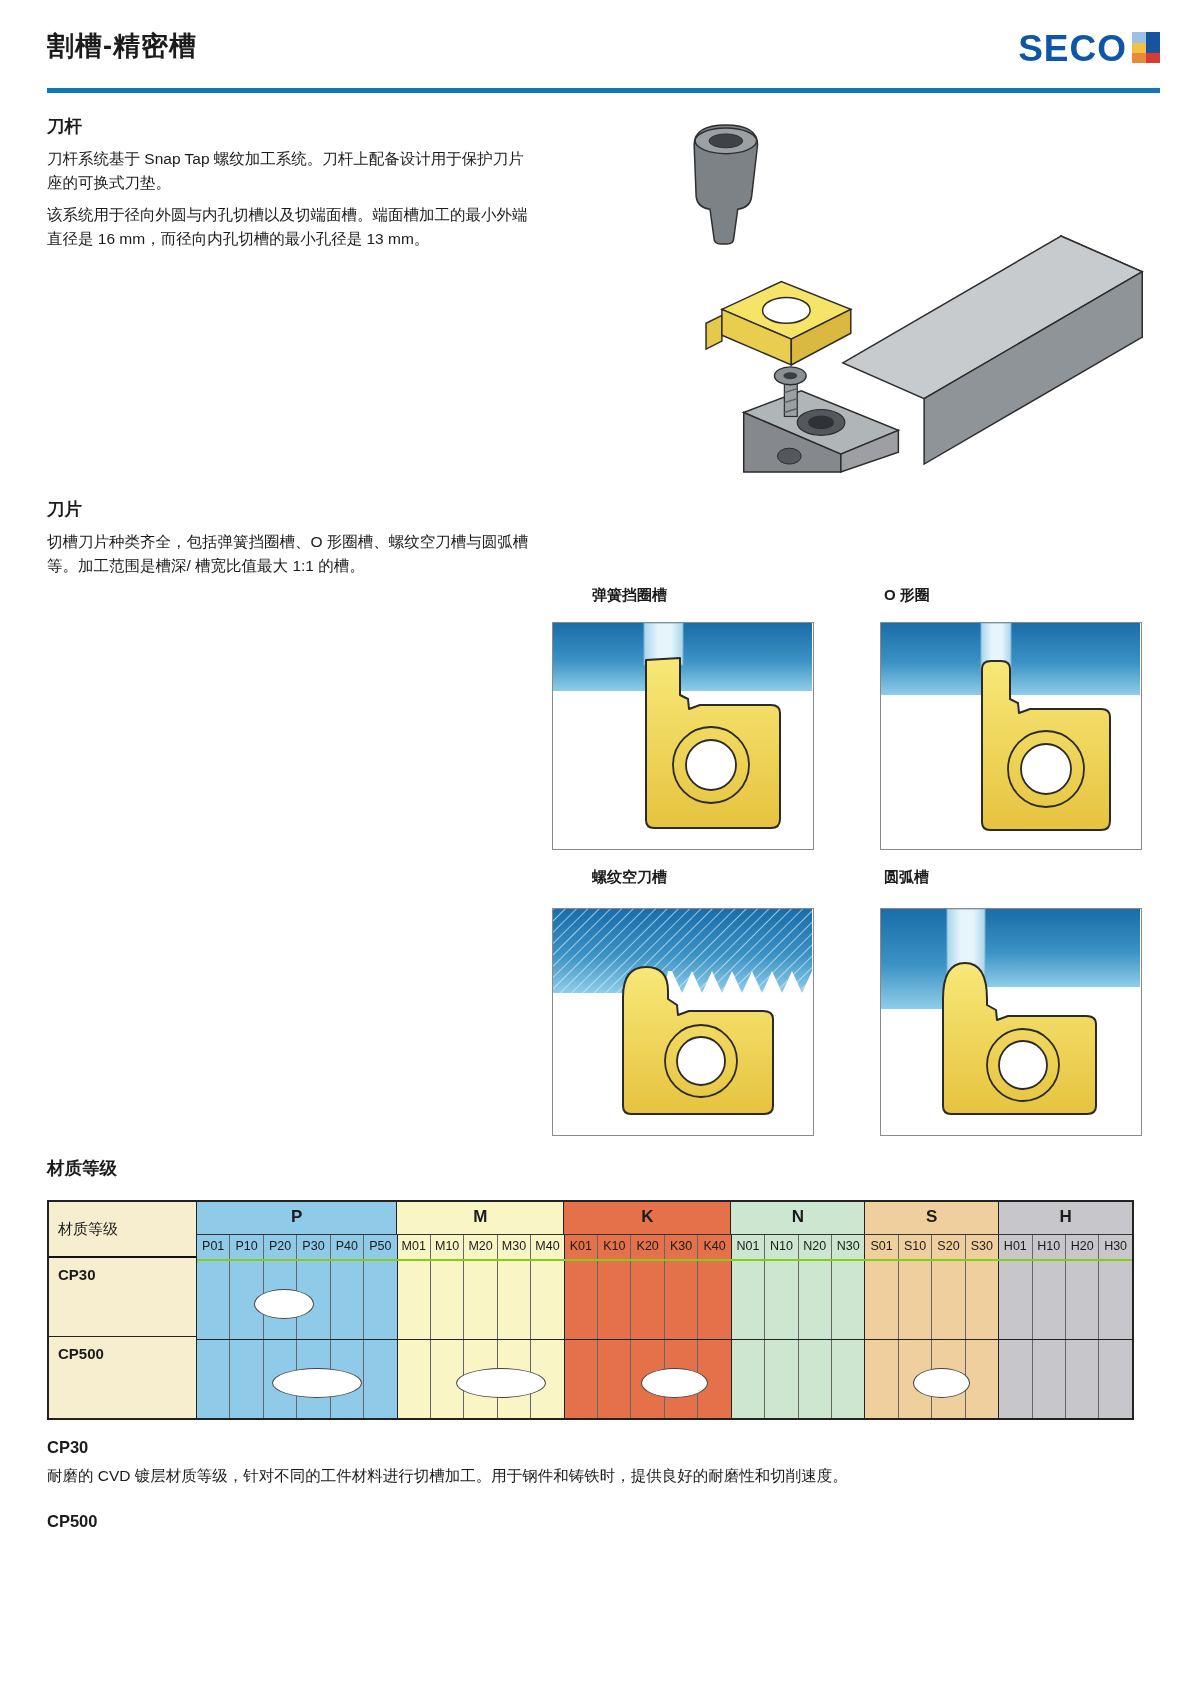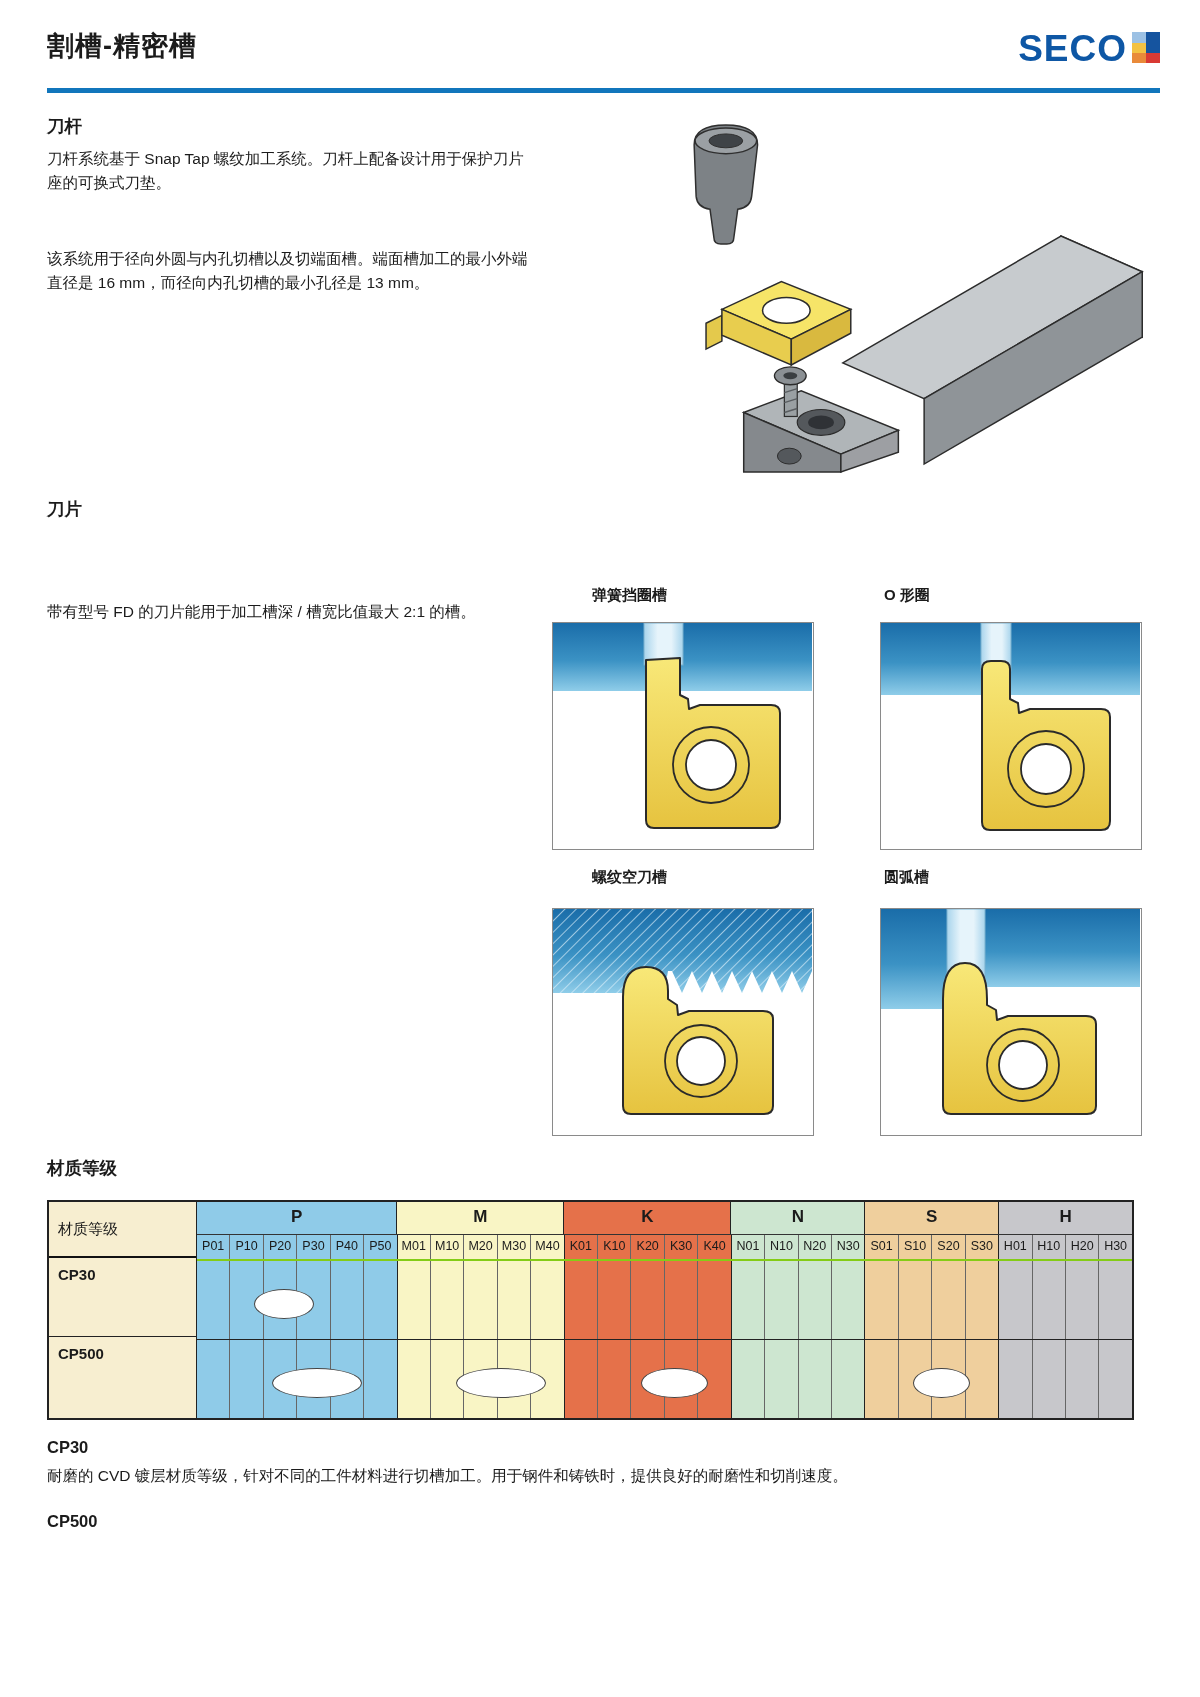--- a/index.html
+++ b/index.html
@@ -51,21 +51,21 @@
       <span style="background:#f3c243"></span>
         <span style="background:#15549f"></span>
       <span style="background:#e98a3a"></span>
         <span style="background:#d93a34"></span>
     </span>
   </div>
   <div class="abs rule"></div>
 
   <h2 class="abs sec" style="left:47px;top:114px;">刀杆</h2>
   <div class="abs para" style="left:47px;top:147px;width:480px;">刀杆系统基于 Snap Tap 螺纹加工系统。刀杆上配备设计用于保护刀片座的可换式刀垫。</div>
-  <div class="abs para" style="left:47px;top:203px;width:484px;margin-top:44px;">该系统用于径向外圆与内孔切槽以及切端面槽。端面槽加工的最小外端直径是 16 mm，而径向内孔切槽的最小孔径是 13 mm。</div>
+  <div class="abs para" style="left:47px;top:203px;width:484px;">该系统用于径向外圆与内孔切槽以及切端面槽。端面槽加工的最小外端直径是 16 mm，而径向内孔切槽的最小孔径是 13 mm。</div>
 
   <div class="abs" style="left:595px;top:115px;width:575px;height:365px;">
     <svg width="575" height="365" viewBox="0 0 580 368">
 
       <polygon points="470,122 552,158 552,224 470,188" fill="#d4d7d9" stroke="#2c2c2c" stroke-width="1.5"></polygon>
 
       <polygon points="250,250 470,122 552,158 332,286" fill="#c7cbce" stroke="#2c2c2c" stroke-width="1.5"></polygon>
 
       <polygon points="332,286 552,158 552,224 332,352" fill="#8f9498" stroke="#2c2c2c" stroke-width="1.5"></polygon>
 
@@ -89,21 +89,21 @@
       <polygon points="198,226 258,196 258,220 198,252" fill="#d9b93f" stroke="#2c2c2c" stroke-width="1.5"></polygon>
       <ellipse cx="193" cy="197" rx="24" ry="13" fill="#ffffff" stroke="#2c2c2c" stroke-width="1.5"></ellipse>
 
       <path d="M100,30 Q100,10 132,10 Q164,10 164,30 L158,82 Q157,93 144,95 L140,124 Q140,130 133,130 L127,130 Q120,130 120,124 L116,95 Q103,93 102,82 Z" fill="#7d8286" stroke="#2f2f2f" stroke-width="1.5"></path>
       <ellipse cx="132" cy="26" rx="31" ry="13" fill="#9ba0a4" stroke="#2f2f2f" stroke-width="1.4"></ellipse>
       <ellipse cx="132" cy="26" rx="17" ry="7" fill="#3f4347" stroke="#2f2f2f" stroke-width="1"></ellipse>
     </svg>
   </div>
 
   <h2 class="abs sec" style="left:47px;top:497px;">刀片</h2>
-  <div class="abs para" style="left:47px;top:600px;width:482px;">带有型号 FD 的刀片能用于加工槽深 / 槽宽比值最大 2:1 的槽。</div>
+  <div class="abs para" style="left:47px;top:530px;width:482px;">切槽刀片种类齐全，包括弹簧挡圈槽、O 形圈槽、螺纹空刀槽与圆弧槽等。加工范围是槽深/ 槽宽比值最大 1:1 的槽。</div>
 
   <div class="abs fig-label" style="left:592px;top:586px;">弹簧挡圈槽</div>
   <div class="abs fig-label" style="left:884px;top:586px;">O 形圈</div>
   <div class="abs fig-label" style="left:592px;top:868px;">螺纹空刀槽</div>
   <div class="abs fig-label" style="left:884px;top:868px;">圆弧槽</div>
 
   <div class="abs figure-box" style="left:552px;top:622px;">
     <svg width="259" height="225" viewBox="0 0 259 225">
       <defs>
         <linearGradient id="band1" x1="0" y1="0" x2="0" y2="1">

